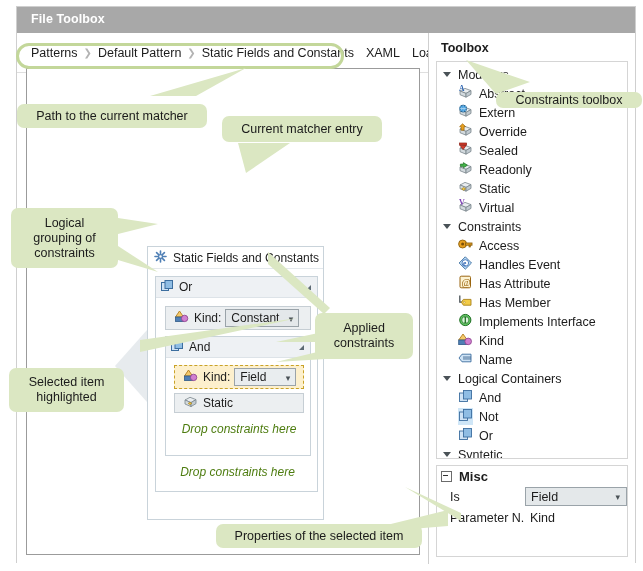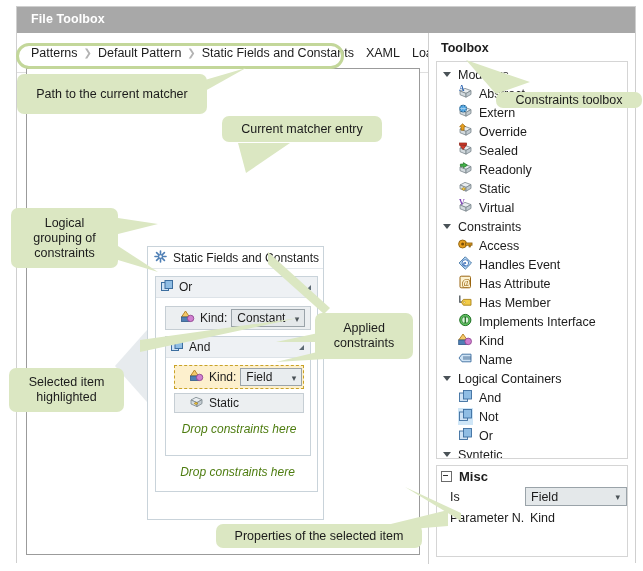--- a/index.html
+++ b/index.html
@@ -162,21 +162,21 @@
     border-bottom: 5px solid #5d6a74;
   }
 
   
   .constraint-row {
     position: absolute;
     background: #eceff1;
     border: 1px solid #c6ced4;
     box-sizing: border-box;
     display: flex; align-items: center;
-    padding-left: 15px;
+    padding-left: 9px;
   }
   .constraint-row.selected {
     background: #fdf0cd;
     border: 1px dashed #c9a227;
   }
   .c-label {
     font-size: 12px; margin-left: 5px; margin-right: 4px;
   }
   .mini-combo {
     position: relative;
@@ -761,21 +761,21 @@
       <polygon points="0,8 56,34 56,42" fill="#dbe7c2"></polygon>
     </svg>
 </div>
 
 <div class="pointer" style="left:330px; top:510px;">
   <svg width="120" height="26">
       <polygon points="118,0 20,24 118,16" fill="#dbe7c2"></polygon>
     </svg>
 </div>
 
-<div class="callout" style="left:17px; top:74px; width:190px; height:40px;">Path to the current matcher</div>
+<div class="callout" style="left:17px; top:104px; width:190px; height:24px;">Path to the current matcher</div>
 
 <div class="callout" style="left:222px; top:116px; width:160px; height:26px;">Current matcher entry</div>
 
 <div class="callout" style="left:11px; top:208px; width:107px; height:60px; padding:4px 10px;">Logical grouping of constraints</div>
 
 <div class="callout" style="left:9px; top:368px; width:115px; height:44px;">Selected item highlighted</div>
 
 <div class="callout" style="left:315px; top:313px; width:98px; height:46px;">Applied constraints</div>
 
 <div class="callout" style="left:496px; top:76px; width:146px; height:16px;margin-top:16px;">Constraints toolbox</div>

